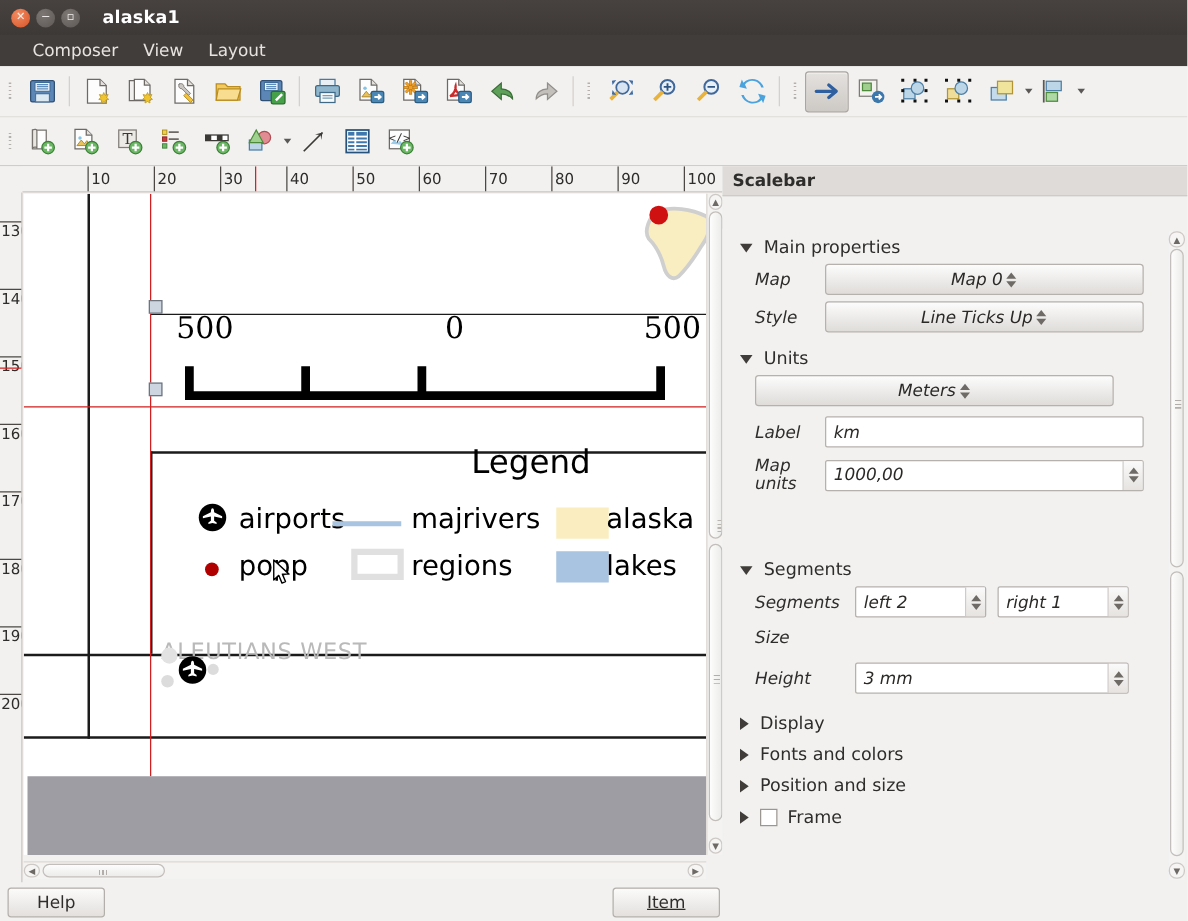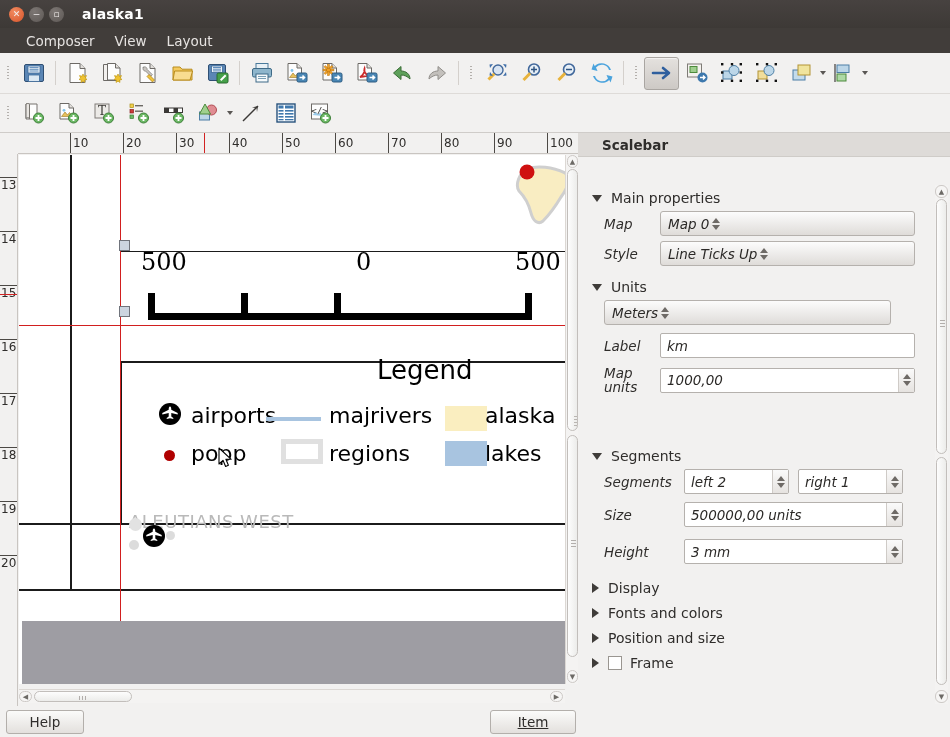--- a/index.html
+++ b/index.html
@@ -123,36 +123,36 @@
   
   #dock { position:absolute; left:578px; top:133px; width:372px; height:573px;
           background:#f2f1f0; }
   .dockhdr { position:relative; height:26px; display:flex; align-items:center;
              padding:0 6px 0 8px; }
   .dockhdr .t { font-size:14.5px; color:#3c3b37; }
   .dockclose { position:absolute; right:7px; top:6px; width:14px; height:14px;
                border:1px solid #8d8985; display:flex; align-items:center;
                justify-content:center; font-size:10px; color:#5f5b57; line-height:1; }
   .itemtype { height:24px; background:#dedbd8; display:flex; align-items:center;
-              padding-left:24px; font-weight:bold; font-size:13.5px; color:#2f2d2b;
+              padding-left:8px; font-weight:bold; font-size:13.5px; color:#2f2d2b;
               border-bottom:1px solid #cfccc8; }
   #props { position:absolute; left:0; top:50px; width:358px; height:523px;
            overflow:hidden; background:#f2f1f0; }
   .grp { display:flex; align-items:center; margin:7px 0 2px 14px; }
   .tri-d { width:0;height:0;border-left:5px solid transparent;border-right:5px solid transparent;
            border-top:7px solid #3f3c39; margin-right:9px; }
   .tri-r { width:0;height:0;border-top:5px solid transparent;border-bottom:5px solid transparent;
            border-left:7px solid #3f3c39; margin-right:9px; }
   .grp .gt { font-size:14px; color:#2f2d2b; }
   .row { display:flex; align-items:center; margin:5px 0 0 26px;font-style:italic; }
   .row .lbl { font-size:13.5px; color:#2f2d2b; width:56px; flex:0 0 auto; }
   .row .lbl2 { font-size:13.5px; color:#2f2d2b; width:56px; flex:0 0 auto; line-height:14px; }
   .combo { height:25px; background:linear-gradient(to bottom,#fcfcfc,#dfdcd9);
            border:1px solid #b5b1ad; border-radius:3px; display:flex; align-items:center;
-           padding:0 2px 0 7px; font-size:13.5px; color:#2b2927; justify-content:flex-start; }
+           padding:0 2px 0 7px; font-size:13.5px; color:#2b2927; justify-content:center; }
   .spinarrows { display:flex; flex-direction:column; align-items:center; justify-content:center;
                 width:14px; gap:2px; margin-right:3px; }
   .sa-u { width:0;height:0;border-left:4px solid transparent;border-right:4px solid transparent;
           border-bottom:5px solid #6e6a66; }
   .sa-d { width:0;height:0;border-left:4px solid transparent;border-right:4px solid transparent;
           border-top:5px solid #6e6a66; }
   .txtin { height:25px; background:#ffffff; border:1px solid #b5b1ad; border-radius:2px;
            display:flex; align-items:center; padding-left:6px; font-size:13.5px; color:#2b2927; }
   .spinbox { height:25px; background:#ffffff; border:1px solid #b5b1ad; border-radius:2px;
              display:flex; align-items:center; justify-content:space-between;
@@ -759,27 +759,20 @@
           <span>right 1</span>
           <span class="spinbtns">
             <span class="sa-u"></span>
               <span class="sa-d"></span>
           </span>
         </div>
       </div>
 
       <div class="row" style="margin-top:8px">
         <div class="lbl" style="width:80px">Size</div>
-        <div class="spinbox" style="width:219px">
-          <span>500000,00 units</span>
-          <span class="spinbtns">
-            <span class="sa-u"></span>
-              <span class="sa-d"></span>
-          </span>
-        </div>
       </div>
 
       <div class="row" style="margin-top:12px">
         <div class="lbl" style="width:80px">Height</div>
         <div class="spinbox" style="width:219px">
           <span>3 mm</span>
           <span class="spinbtns">
             <span class="sa-u"></span>
               <span class="sa-d"></span>
           </span>

